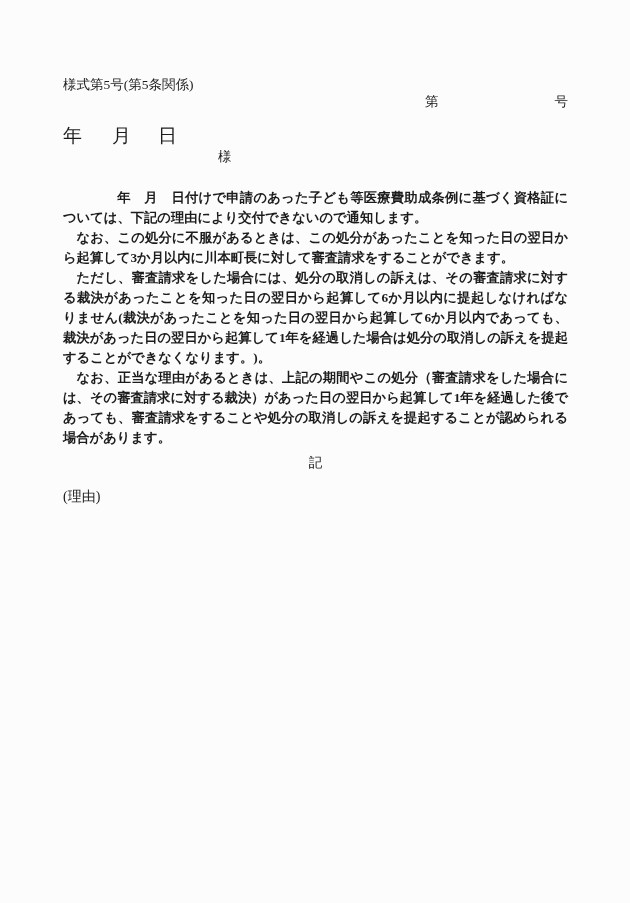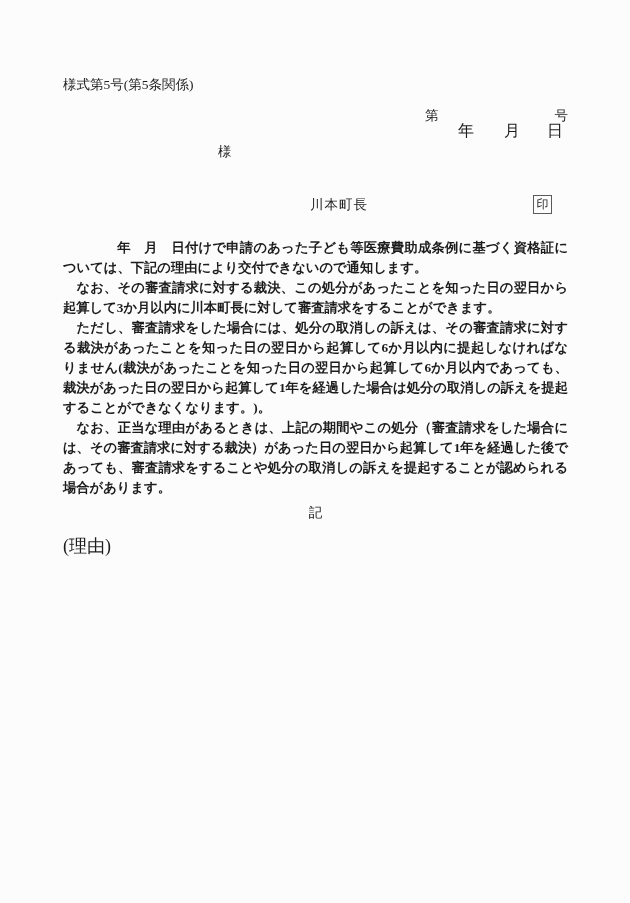--- a/index.html
+++ b/index.html
@@ -15,37 +15,37 @@
   }
   .content {
     padding: 77px 62px 0 63px;
   }
   .form-number {
     font-size: 13.5px;
     line-height: 15px;
     text-align: left;
   }
   .doc-number-line {
-    margin-top: 16px;
+    margin-top: 2px;
     font-size: 13.5px;
     line-height: 15px;
     text-align: right;
   }
   .blank {
     display: inline-block;
     height: 1px;
   }
   .blank-docnum { width: 116px; }
   .blank-year-month { width: 30px; }
   .blank-month-day { width: 27px; }
   .date-line {
-    margin-top: 0;
-    font-size: 16px;
+    margin-top: 19px;
+    font-size: 19px;
     line-height: 15px;
-    text-align: right;
+    text-align: left;
     padding-right: 5px;
   }
   .addressee-line {
     margin-top: 6px;
     padding-left: 155px;
     font-size: 13.5px;
     line-height: 15px;
   }
   .sender-row {
     margin-top: 36px;
@@ -86,21 +86,21 @@
   }
   .para { text-align: justify; }
   .record-marker {
     margin-top: 7px;
     text-align: center;
     font-size: 13.5px;
     line-height: 15px;
   }
   .reason-label {
     margin-top: 19px;
-    font-size: 18px;
+    font-size: 14px;
     line-height: 15px;
     text-align: left;
   }
 </style>
 </head>
 <body>
 
 <div class="page">
   <div class="content">
 
@@ -111,29 +111,25 @@
     </div>
 
     <div class="date-line">
       <span>年</span><span class="blank blank-year-month"></span><span>月</span><span class="blank blank-month-day"></span><span>日</span>
     </div>
 
     <div class="addressee-line">
       <span>様</span>
     </div>
 
-    <div class="sender-row">
-      <span class="sender-name">川本町長</span>
-      <span class="seal">印</span>
-    </div>
 
 
     <div class="body-block">
       <div class="para">　　　　年　月　日付けで申請のあった子ども等医療費助成条例に基づく資格証については、下記の理由により交付できないので通知します。</div>
-      <div class="para">　なお、その審査請求に対する裁決、この処分があったことを知った日の翌日から起算して3か月以内に川本町長に対して審査請求をすることができます。</div>
+      <div class="para">　なお、この処分に不服があるときは、この処分があったことを知った日の翌日から起算して3か月以内に川本町長に対して審査請求をすることができます。</div>
       <div class="para">　ただし、審査請求をした場合には、処分の取消しの訴えは、その審査請求に対する裁決があったことを知った日の翌日から起算して6か月以内に提起しなければなりません(裁決があったことを知った日の翌日から起算して6か月以内であっても、裁決があった日の翌日から起算して1年を経過した場合は処分の取消しの訴えを提起することができなくなります。)。</div>
       <div class="para">　なお、正当な理由があるときは、上記の期間やこの処分（審査請求をした場合には、その審査請求に対する裁決）があった日の翌日から起算して1年を経過した後であっても、審査請求をすることや処分の取消しの訴えを提起することが認められる場合があります。</div>
     </div>
 
     <div class="record-marker">記</div>
 
     <div class="reason-label">(理由)</div>
 
   </div>
 </div>

